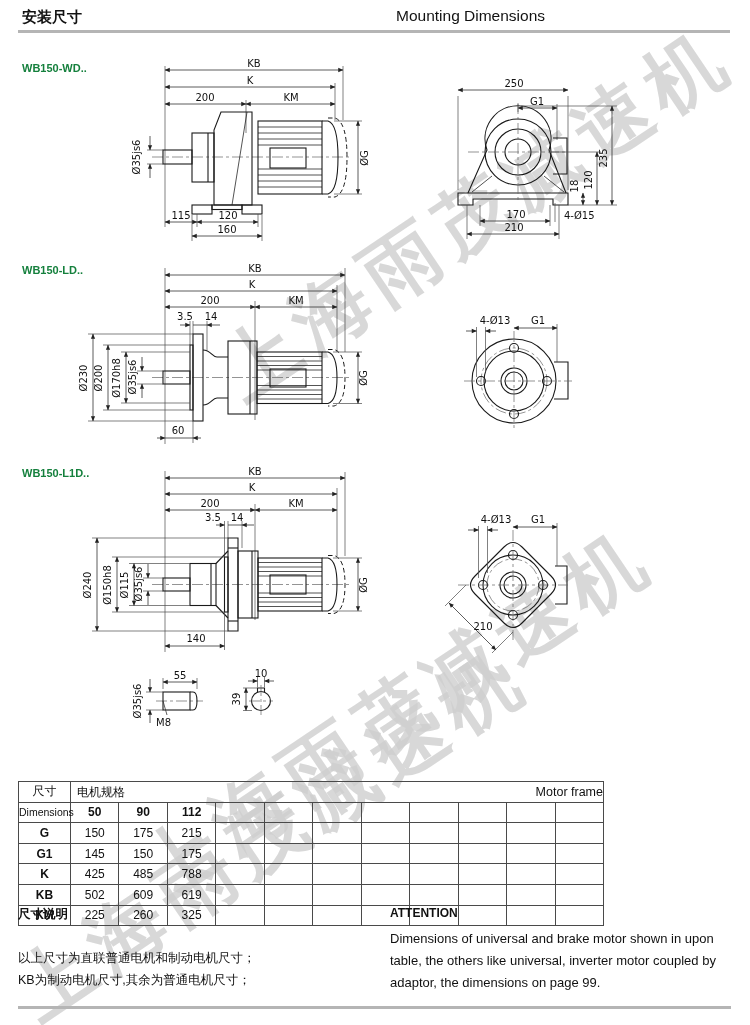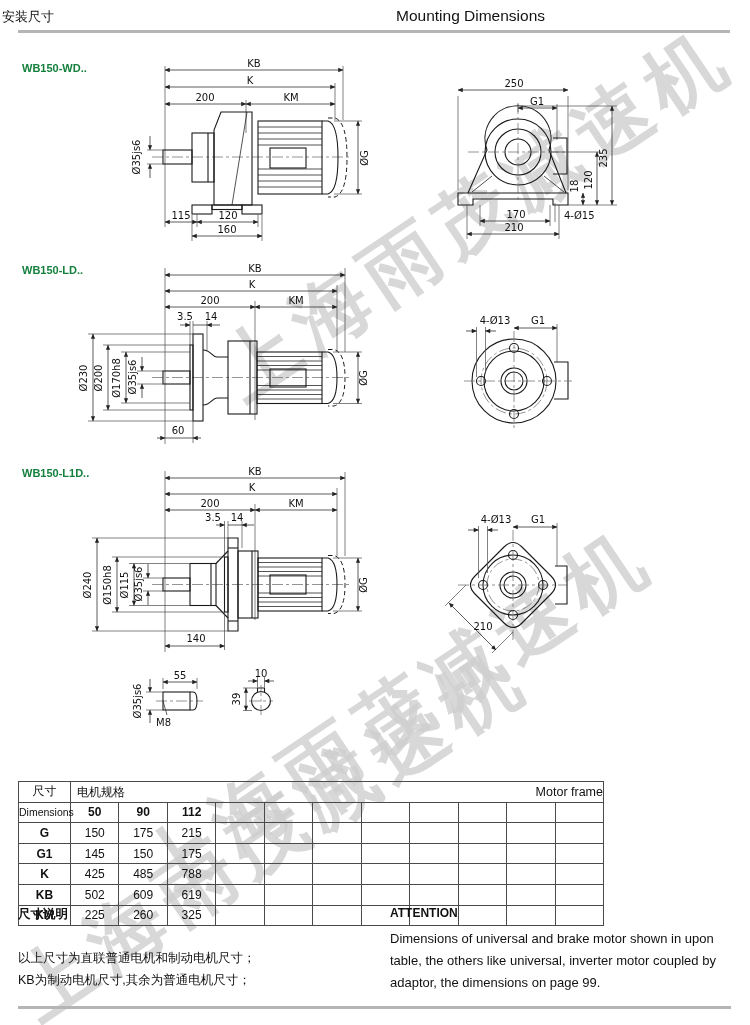--- a/index.html
+++ b/index.html
@@ -1,19 +1,19 @@
 <!DOCTYPE html>
 <html><head>
 <meta charset="utf-8">
 <style>
   html,body{margin:0;padding:0}
   body{width:750px;height:1025px;background:#fff;font-family:"Liberation Sans","DejaVu Sans",sans-serif;position:relative;overflow:hidden}
   .page{position:absolute;inset:0;background:#fff}
   .wm{position:absolute;font-family:"DejaVu Sans",sans-serif;font-weight:bold;font-size:76px;letter-spacing:9px;color:#cfcfcf;opacity:.8;white-space:nowrap;transform-origin:0 50%;transform:rotate(-34deg);z-index:0}
-  .hdr-zh{position:absolute;left:2px;top:8px;font-size:13px;font-weight:normal;color:#111;z-index:2}
+  .hdr-zh{position:absolute;left:22px;top:8px;font-size:15px;font-weight:bold;color:#111;z-index:2}
   .hdr-en{position:absolute;left:396px;top:7px;font-size:15.5px;font-weight:normal;color:#111;z-index:2}
   .rule{position:absolute;background:#b5b5b5;z-index:2}
   .rule.top{left:18px;top:30px;width:712px;height:2.5px}
   .rule.bottom{left:18px;top:1006px;width:713px;height:3px}
   .model-title{position:absolute;left:22px;font-size:11px;font-weight:bold;color:#15803d;z-index:3}
   svg.drw{position:absolute;left:0;z-index:1;overflow:visible}
   svg text{font-family:"DejaVu Sans",sans-serif;font-size:10px;fill:#111}
   .ln{stroke:#1a1a1a;stroke-width:1.1;fill:none}
   .e{stroke:#4a4a4a;stroke-width:.7;fill:none}
   .dim{stroke:#333;stroke-width:.8;fill:none}

